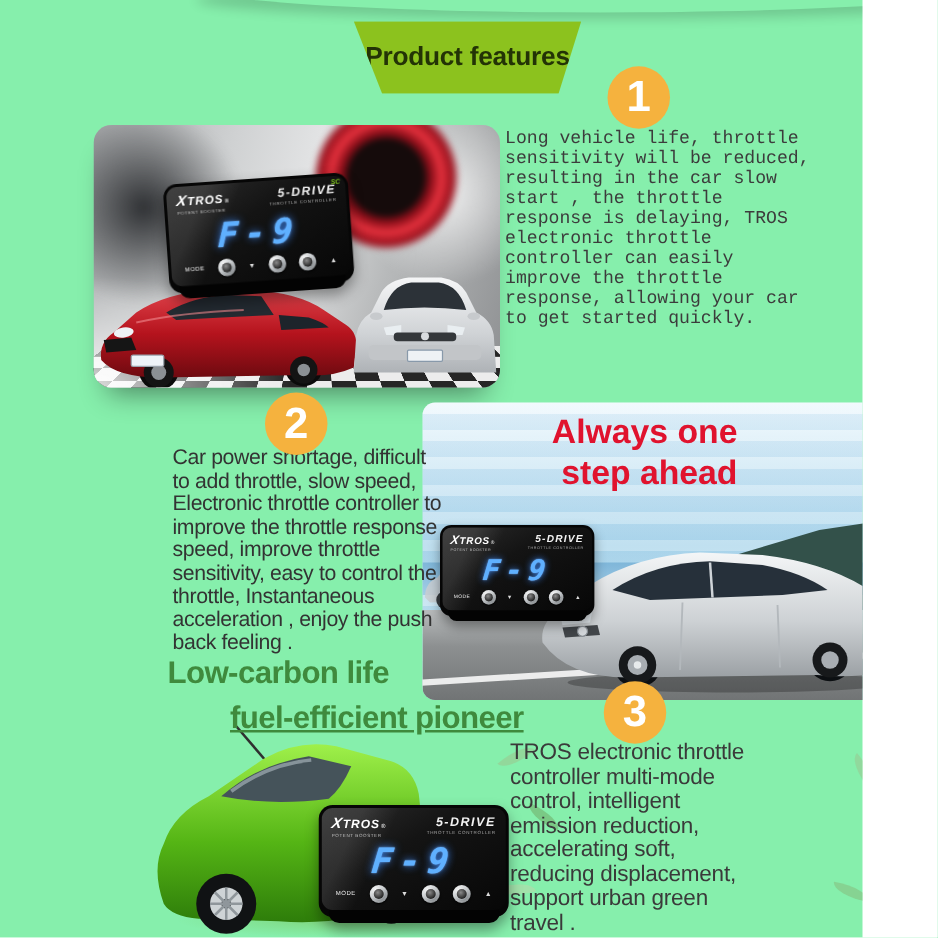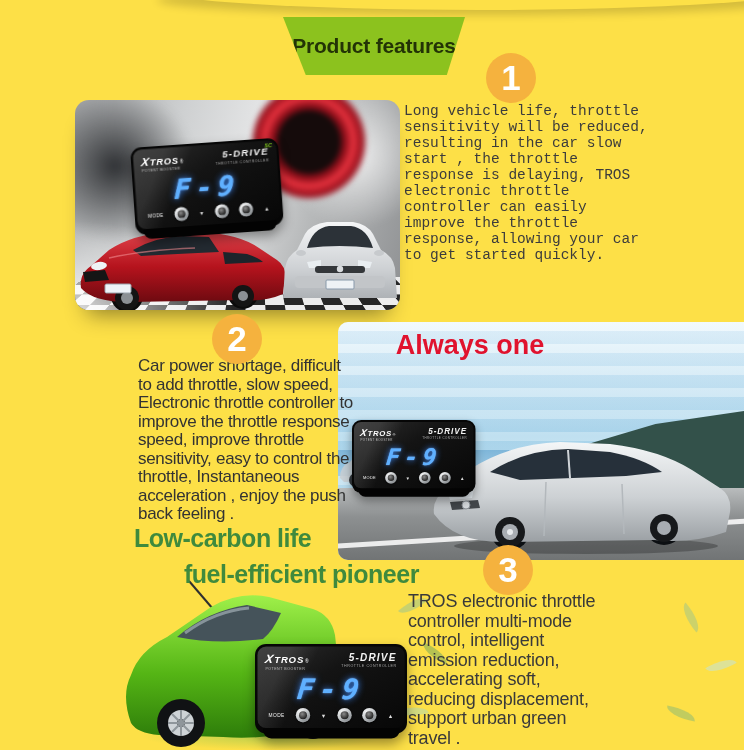--- a/index.html
+++ b/index.html
@@ -1,16 +1,16 @@
 <!DOCTYPE html>
 <html><head>
 <meta charset="utf-8">
 <style>
   html,body{margin:0;padding:0;background:#fff;}
-  #stage{position:relative;width:744px;height:750px;background:#fde047;overflow:hidden;
+  #stage{position:relative;width:690px;height:750px;background:#86efac;overflow:hidden;
          font-family:"Liberation Sans",sans-serif;}
 
   
   .top-curve{position:absolute;top:-34px;left:150px;width:660px;height:44px;border-radius:50%;
              box-shadow:0 12px 9px -7px rgba(0,0,0,.16);}
 
   
   .banner{position:absolute;left:283px;top:17px;width:182px;height:58px;background:#8cc21e;
           clip-path:polygon(0 0,100% 0,90% 100%,12.5% 100%);
           display:flex;align-items:center;justify-content:center;}
@@ -20,24 +20,24 @@
   .num{position:absolute;width:50px;height:50px;border-radius:50%;background:#f5b23e;color:#fff;
        display:flex;align-items:center;justify-content:center;font-size:35px;font-weight:700;z-index:6;}
   .num1{left:486px;top:53px;}
   .num2{left:212px;top:314px;}
   .num3{left:483px;top:545px;}
 
   
   .title{position:absolute;font-weight:700;z-index:5;}
   .title1{left:85px;top:76px;width:330px;text-align:center;color:#e31126;font-size:26px;line-height:29px;
           text-shadow:0 0 3px rgba(255,255,255,.75);}
-  .title2{left:350px;top:329px;width:240px;text-align:center;color:#e0132e;font-size:27px;line-height:33px;}
+  .title2{left:350px;top:329px;width:240px;text-align:right;color:#e0132e;font-size:27px;line-height:33px;}
   .title3{left:128px;top:520px;color:#3f8a3d;font-size:25px;line-height:36px;letter-spacing:-.5px;}
   .title3 .t3l1{margin-left:6px;}
-  .title3 .t3l2{margin-left:56px;}
+  .title3 .t3l2{margin-left:56px;text-decoration:underline;}
   .title div{white-space:nowrap;}
 
   
   .body-text{position:absolute;white-space:pre-line;z-index:4;}
   .body1{left:404px;top:103px;width:262px;font-family:"Liberation Mono","DejaVu Sans Mono",monospace;
          font-size:14.5px;line-height:16px;color:#3c3c3c;}
   .body2{left:138px;top:357px;width:250px;font-size:17px;line-height:18.5px;color:#333;letter-spacing:-.3px;}
   .body3{left:408px;top:592px;width:255px;font-size:18px;line-height:19.5px;color:#3a3a3a;letter-spacing:-.2px;}
 
   
@@ -227,20 +227,21 @@
         <circle cx="238" cy="120" r="7" fill="#a8adb2"></circle>
       <path d="M22 84 Q34 78 48 80 L46 90 L24 92 Z" fill="#e5ecf1"></path>
       <path d="M24 94 L52 92 L54 100 L26 102 Z" fill="#42464a"></path>
       <circle cx="40" cy="97" r="4" fill="#d6dade" stroke="#8a9096" stroke-width="1"></circle>
       <path d="M120 74 L118 128 M196 76 L198 126" stroke="#b3b8bc" stroke-width="1.5" fill="none"></path>
     </svg>
   </div>
 
   <div class="title title2">
     <div>Always one</div>
+    <div>step ahead</div>
   </div>
 
   <div class="num num2">2</div>
   <div class="body-text body2">Car power shortage, difficult
 to add throttle, slow speed,
 Electronic throttle controller to
 improve the throttle response
 speed, improve throttle
 sensitivity, easy to control the
 throttle, Instantaneous

